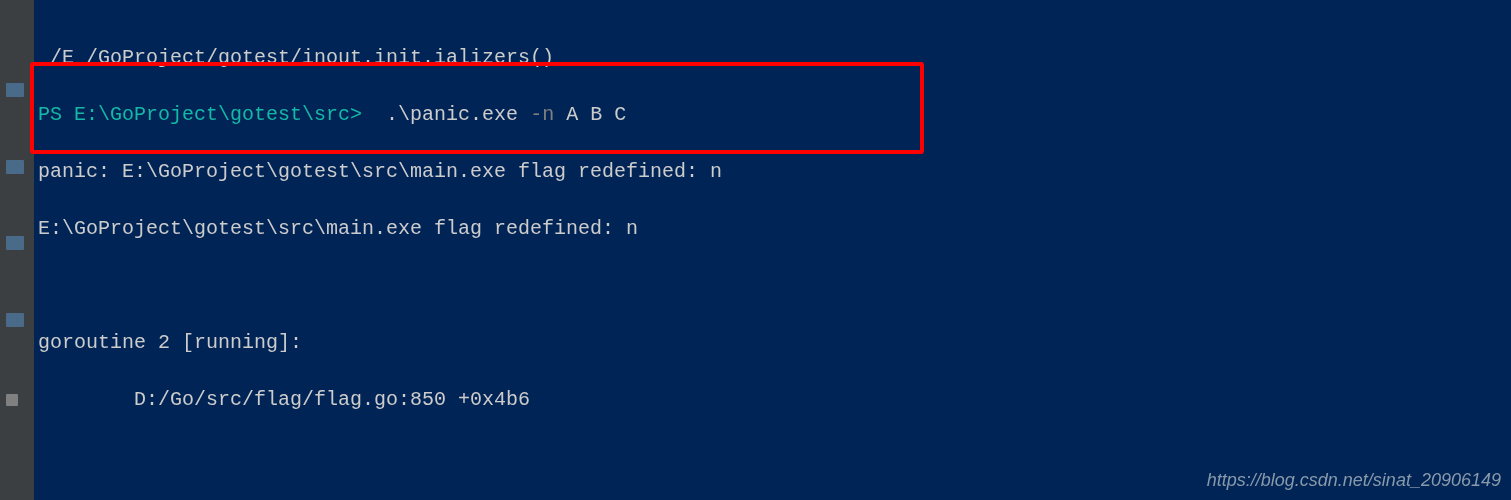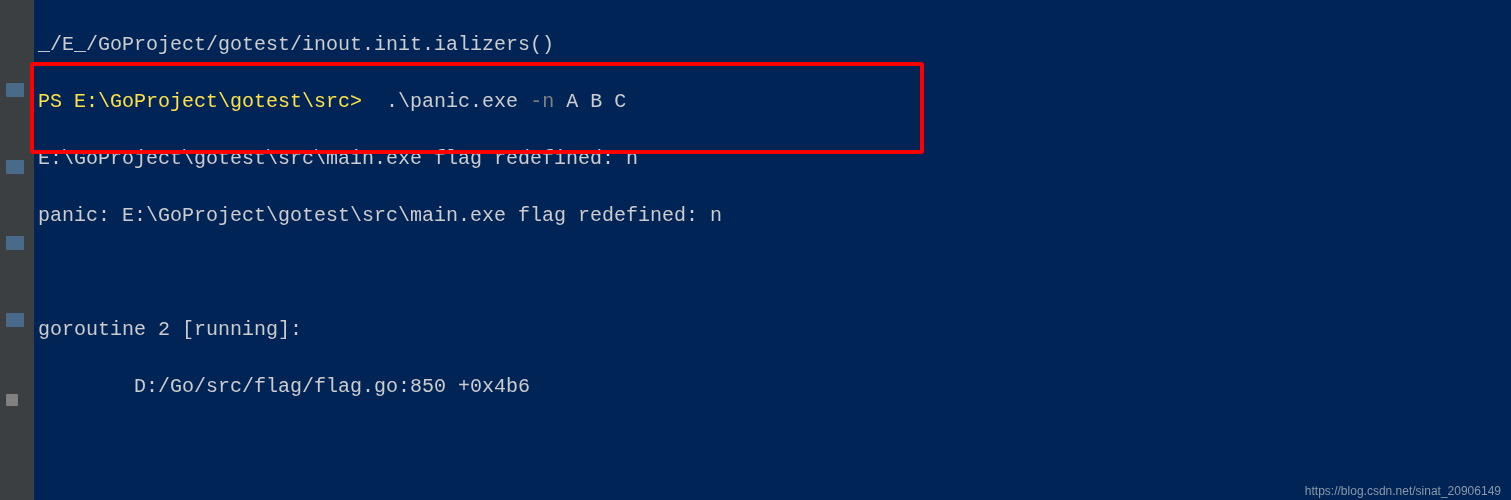--- a/index.html
+++ b/index.html
@@ -39,71 +39,72 @@
       height: 12px;
       width: 12px;
       background: #808080;
     }
     .terminal {
       position: absolute;
       left: 34px;
       top: 0;
       width: 1477px;
       height: 500px;
-      padding: 3px 4px;
+      padding: 16px 4px;
     }
     .line {
       display: block;
       height: 28.5px;
     }
     .prompt {
-      color: #fde047;
+      color: #14b8a6;
     }
     .cmd-arg {
       color: #808080;
     }
     .highlight-box {
       position: absolute;
       left: 30px;
       top: 62px;
       width: 894px;
       height: 92px;
       border: 4px solid #ff0000;
       border-radius: 3px;
       z-index: 10;
       pointer-events: none;
     }
     .watermark {
       position: absolute;
       right: 10px;
-      bottom: 0;
+      bottom: 6px;
       color: #8899aa;
-      font-size: 12px;
+      font-size: 18px;
       font-family: Arial, sans-serif;
       white-space: nowrap;
+      font-style: italic;
     }
   </style>
 </head>
 <body>
 
 
 
 <div class="sidebar">
   <div class="sidebar-icon" style="margin-top:26px;"></div>
   <div class="sidebar-icon"></div>
   <div class="sidebar-icon"></div>
   <div class="sidebar-icon"></div>
   <div class="sidebar-icon small" style="margin-top:10px;"></div>
 </div>
 
 <div class="terminal">
 <span class="line">_/E_/GoProject/gotest/inout.init.ializers()</span>
 <span class="line"><span class="prompt">PS E:\GoProject\gotest\src&gt;</span>  <span>.\panic.exe</span> <span class="cmd-arg">-n</span> <span>A B C</span></span>
+<span class="line">panic: E:\GoProject\gotest\src\main.exe flag redefined: n</span>
 <span class="line">E:\GoProject\gotest\src\main.exe flag redefined: n</span>
-<span class="line">panic: E:\GoProject\gotest\src\main.exe flag redefined: n</span>
 <span class="line"></span>
 <span class="line">goroutine 2 [running]:</span>
 <span class="line">        D:/Go/src/flag/flag.go:850 +0x4b6</span>
 
 
 
 
 
 
 

